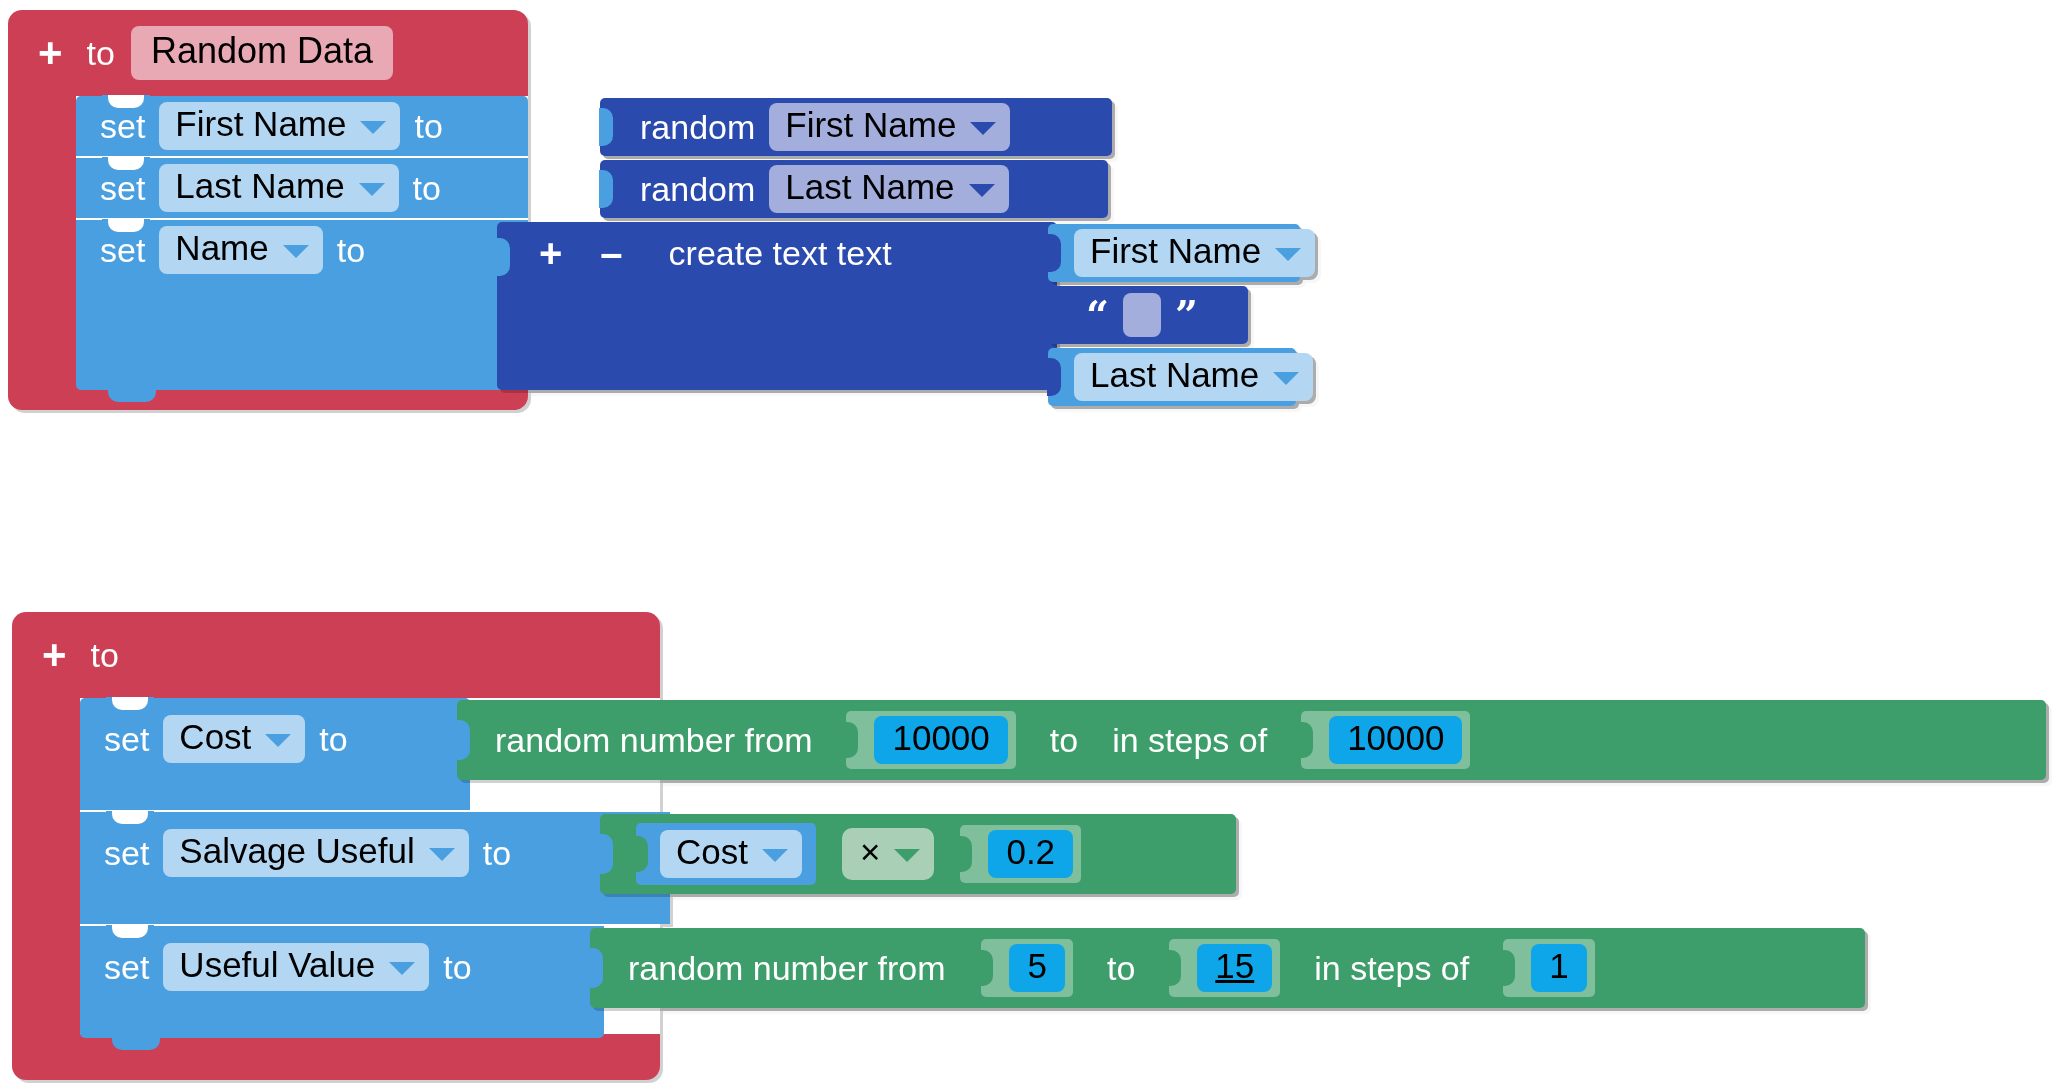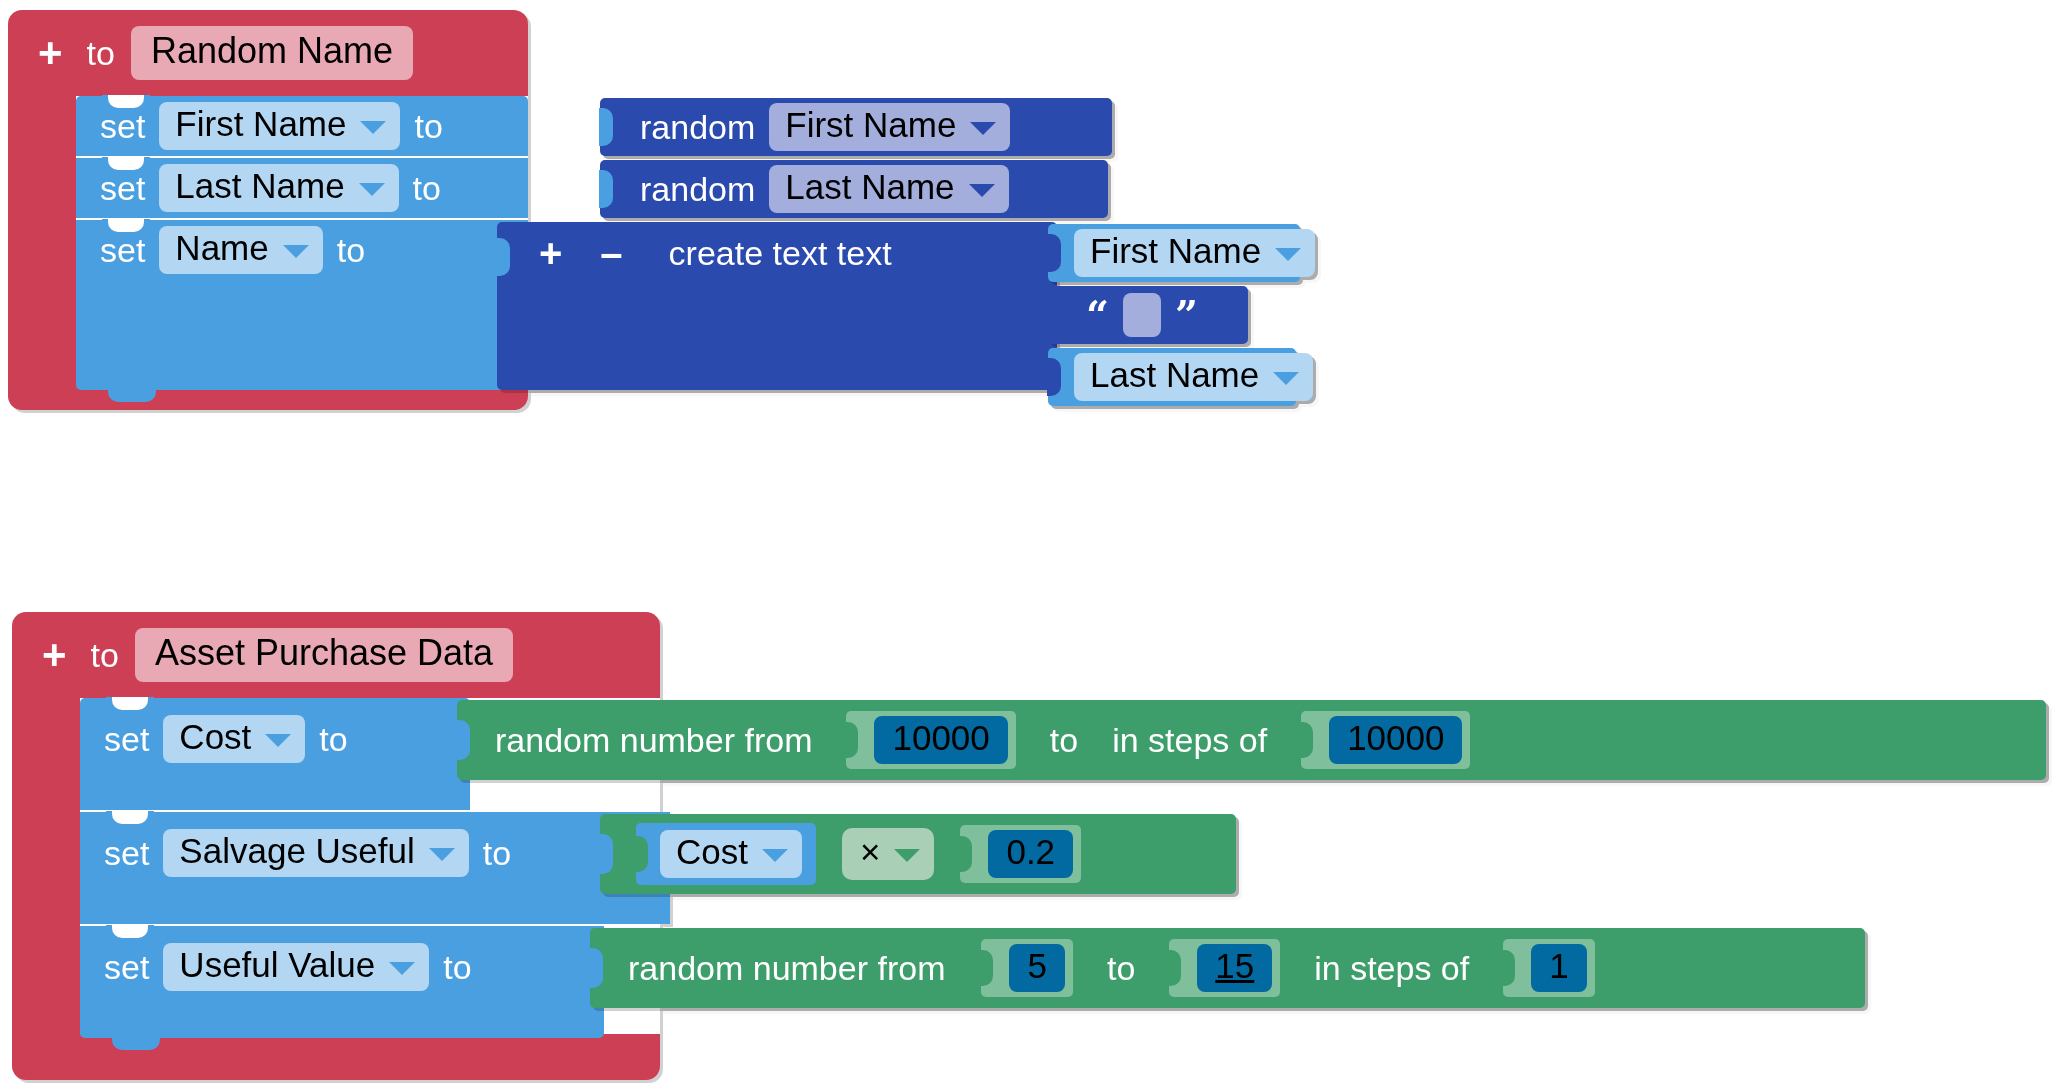--- a/index.html
+++ b/index.html
@@ -33,21 +33,21 @@
   .dd{display:inline-flex;align-items:center;border-radius:8px;
       padding:2px 14px 6px 16px;margin:0 14px;white-space:nowrap;}
   .dd .txt{font-size:35px;color:#000;}
   .caret{width:0;height:0;margin-left:14px;margin-top:6px;
          border-left:13px solid transparent;border-right:13px solid transparent;}
 
   
   .plug{position:absolute;left:-2px;top:14px;width:16px;height:34px;}
 
   
-  .numfield{background:#0369a1;color:#000;font-size:35px;border-radius:8px;
+  .numfield{background:#0ea5e9;color:#000;font-size:35px;border-radius:8px;
             padding:2px 18px 6px 18px;white-space:nowrap;}
   .opfield{background:#a9d0b7;border-radius:10px;display:inline-flex;
            align-items:center;padding:4px 14px 8px 18px;}
   .opfield .txt{font-size:35px;color:#000;}
 
   
   .quote{color:#fff;font-size:40px;font-weight:bold;line-height:0.6;
          font-family:"DejaVu Serif",serif;}
   .txtbox{background:#a3aedd;width:38px;height:44px;border-radius:8px;
           margin:0 14px;}
@@ -59,21 +59,21 @@
 
   <div class="blk shadow" style="left:8px;top:10px;width:520px;height:400px;">
 
     <div style="position:absolute;left:0;top:0;width:520px;height:400px;background:#cc3f54;border-radius:14px;"></div>
 
     <div style="position:absolute;left:68px;top:86px;width:452px;height:270px;background:#ffffff;"></div>
 
     <div class="fn-head" style="width:520px;height:86px;">
       <span class="fn-plus">+</span>
       <span class="fn-to">to</span>
-      <span class="fn-name">Random Name</span>
+      <span class="fn-name">Random Data</span>
     </div>
 
     <div class="blk" style="left:68px;top:86px;width:452px;height:60px;background:#4a9fe0;border-radius:5px 5px 0 0;">
       <div class="notch" style="background:#4a9fe0;"></div>
       <div class="stmt-inner">
         <span class="lbl">set</span>
         <span class="dd" style="background:#b3d7f2;">
           <span class="txt">First Name</span>
           <span class="caret" style="border-top:13px solid #4a9fe0;"></span>
         </span>
@@ -157,21 +157,20 @@
     </div>
   </div>
 
   <div class="blk shadow" style="left:12px;top:612px;width:648px;height:468px;">
     <div style="position:absolute;left:0;top:0;width:648px;height:468px;background:#cc3f54;border-radius:14px;"></div>
     <div style="position:absolute;left:68px;top:86px;width:580px;height:336px;background:#ffffff;"></div>
 
     <div class="fn-head" style="width:648px;height:86px;">
       <span class="fn-plus">+</span>
       <span class="fn-to">to</span>
-      <span class="fn-name">Asset Purchase Data</span>
     </div>
 
     <div class="blk" style="left:68px;top:86px;width:390px;height:112px;background:#4a9fe0;border-radius:5px 5px 0 0;">
       <div class="notch" style="background:#4a9fe0;"></div>
       <div class="stmt-inner" style="height:82px;">
         <span class="lbl">set</span>
         <span class="dd" style="background:#b3d7f2;">
           <span class="txt">Cost</span>
           <span class="caret" style="border-top:13px solid #4a9fe0;"></span>
         </span>

